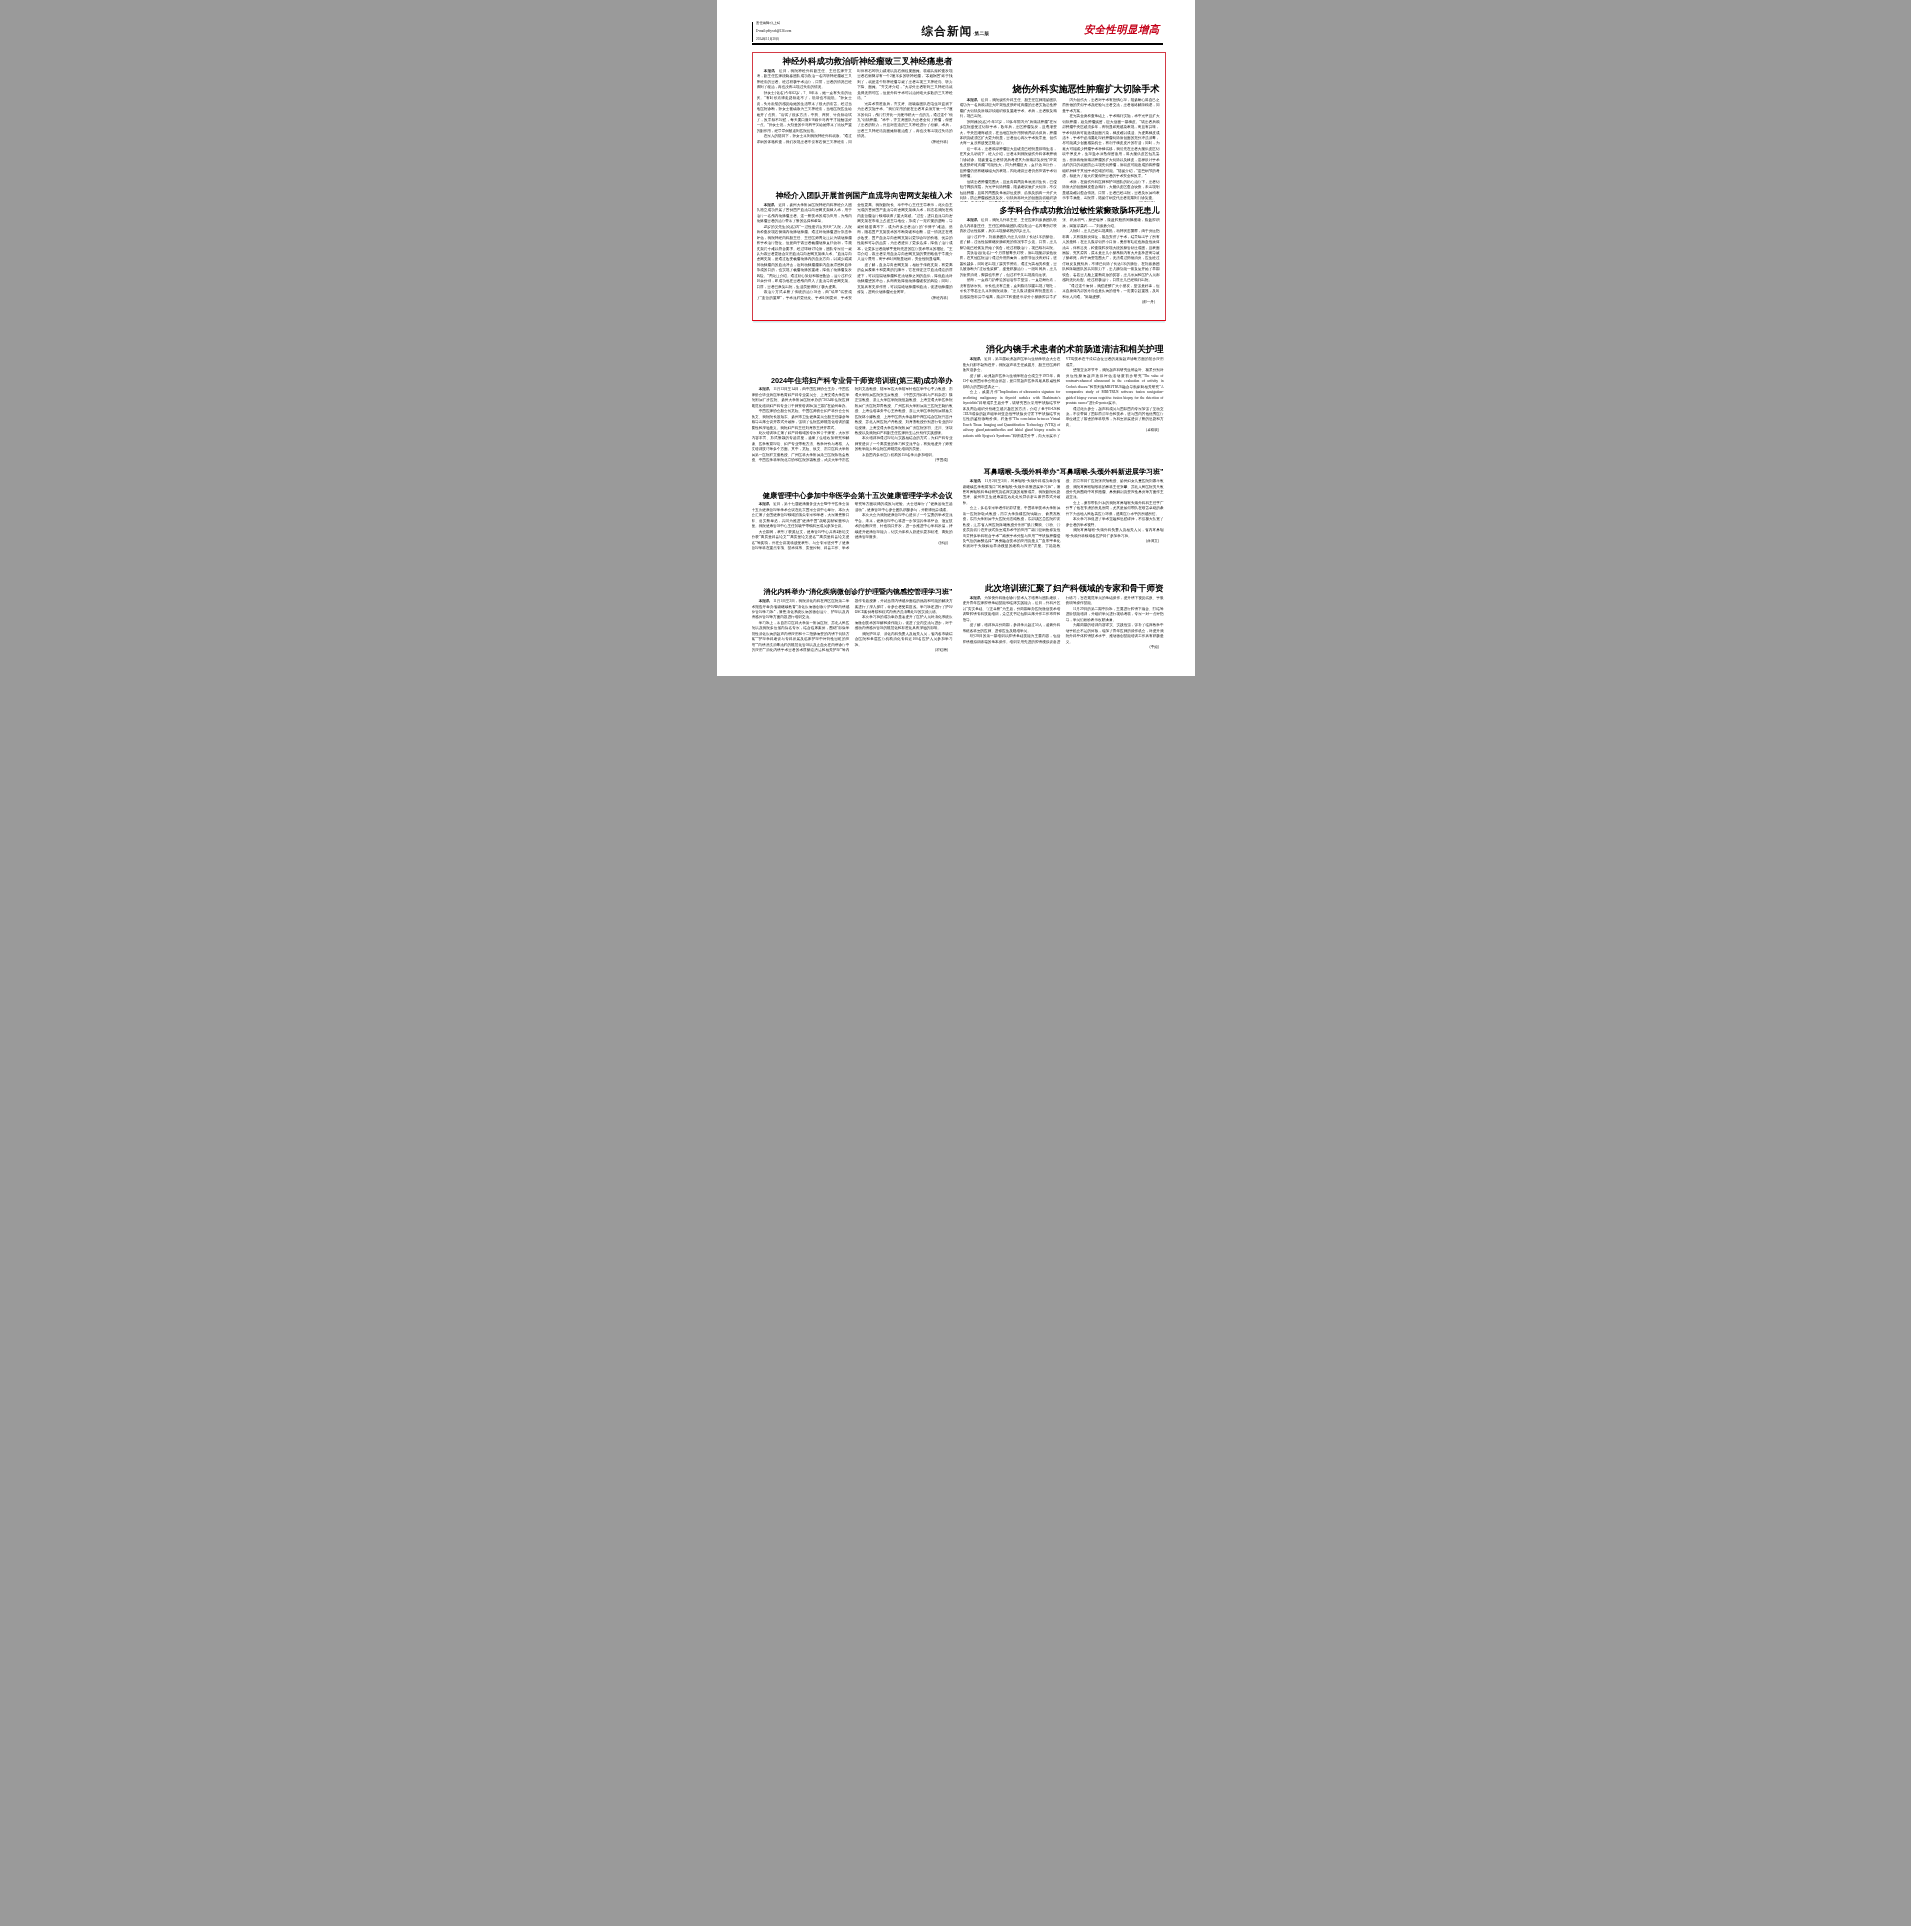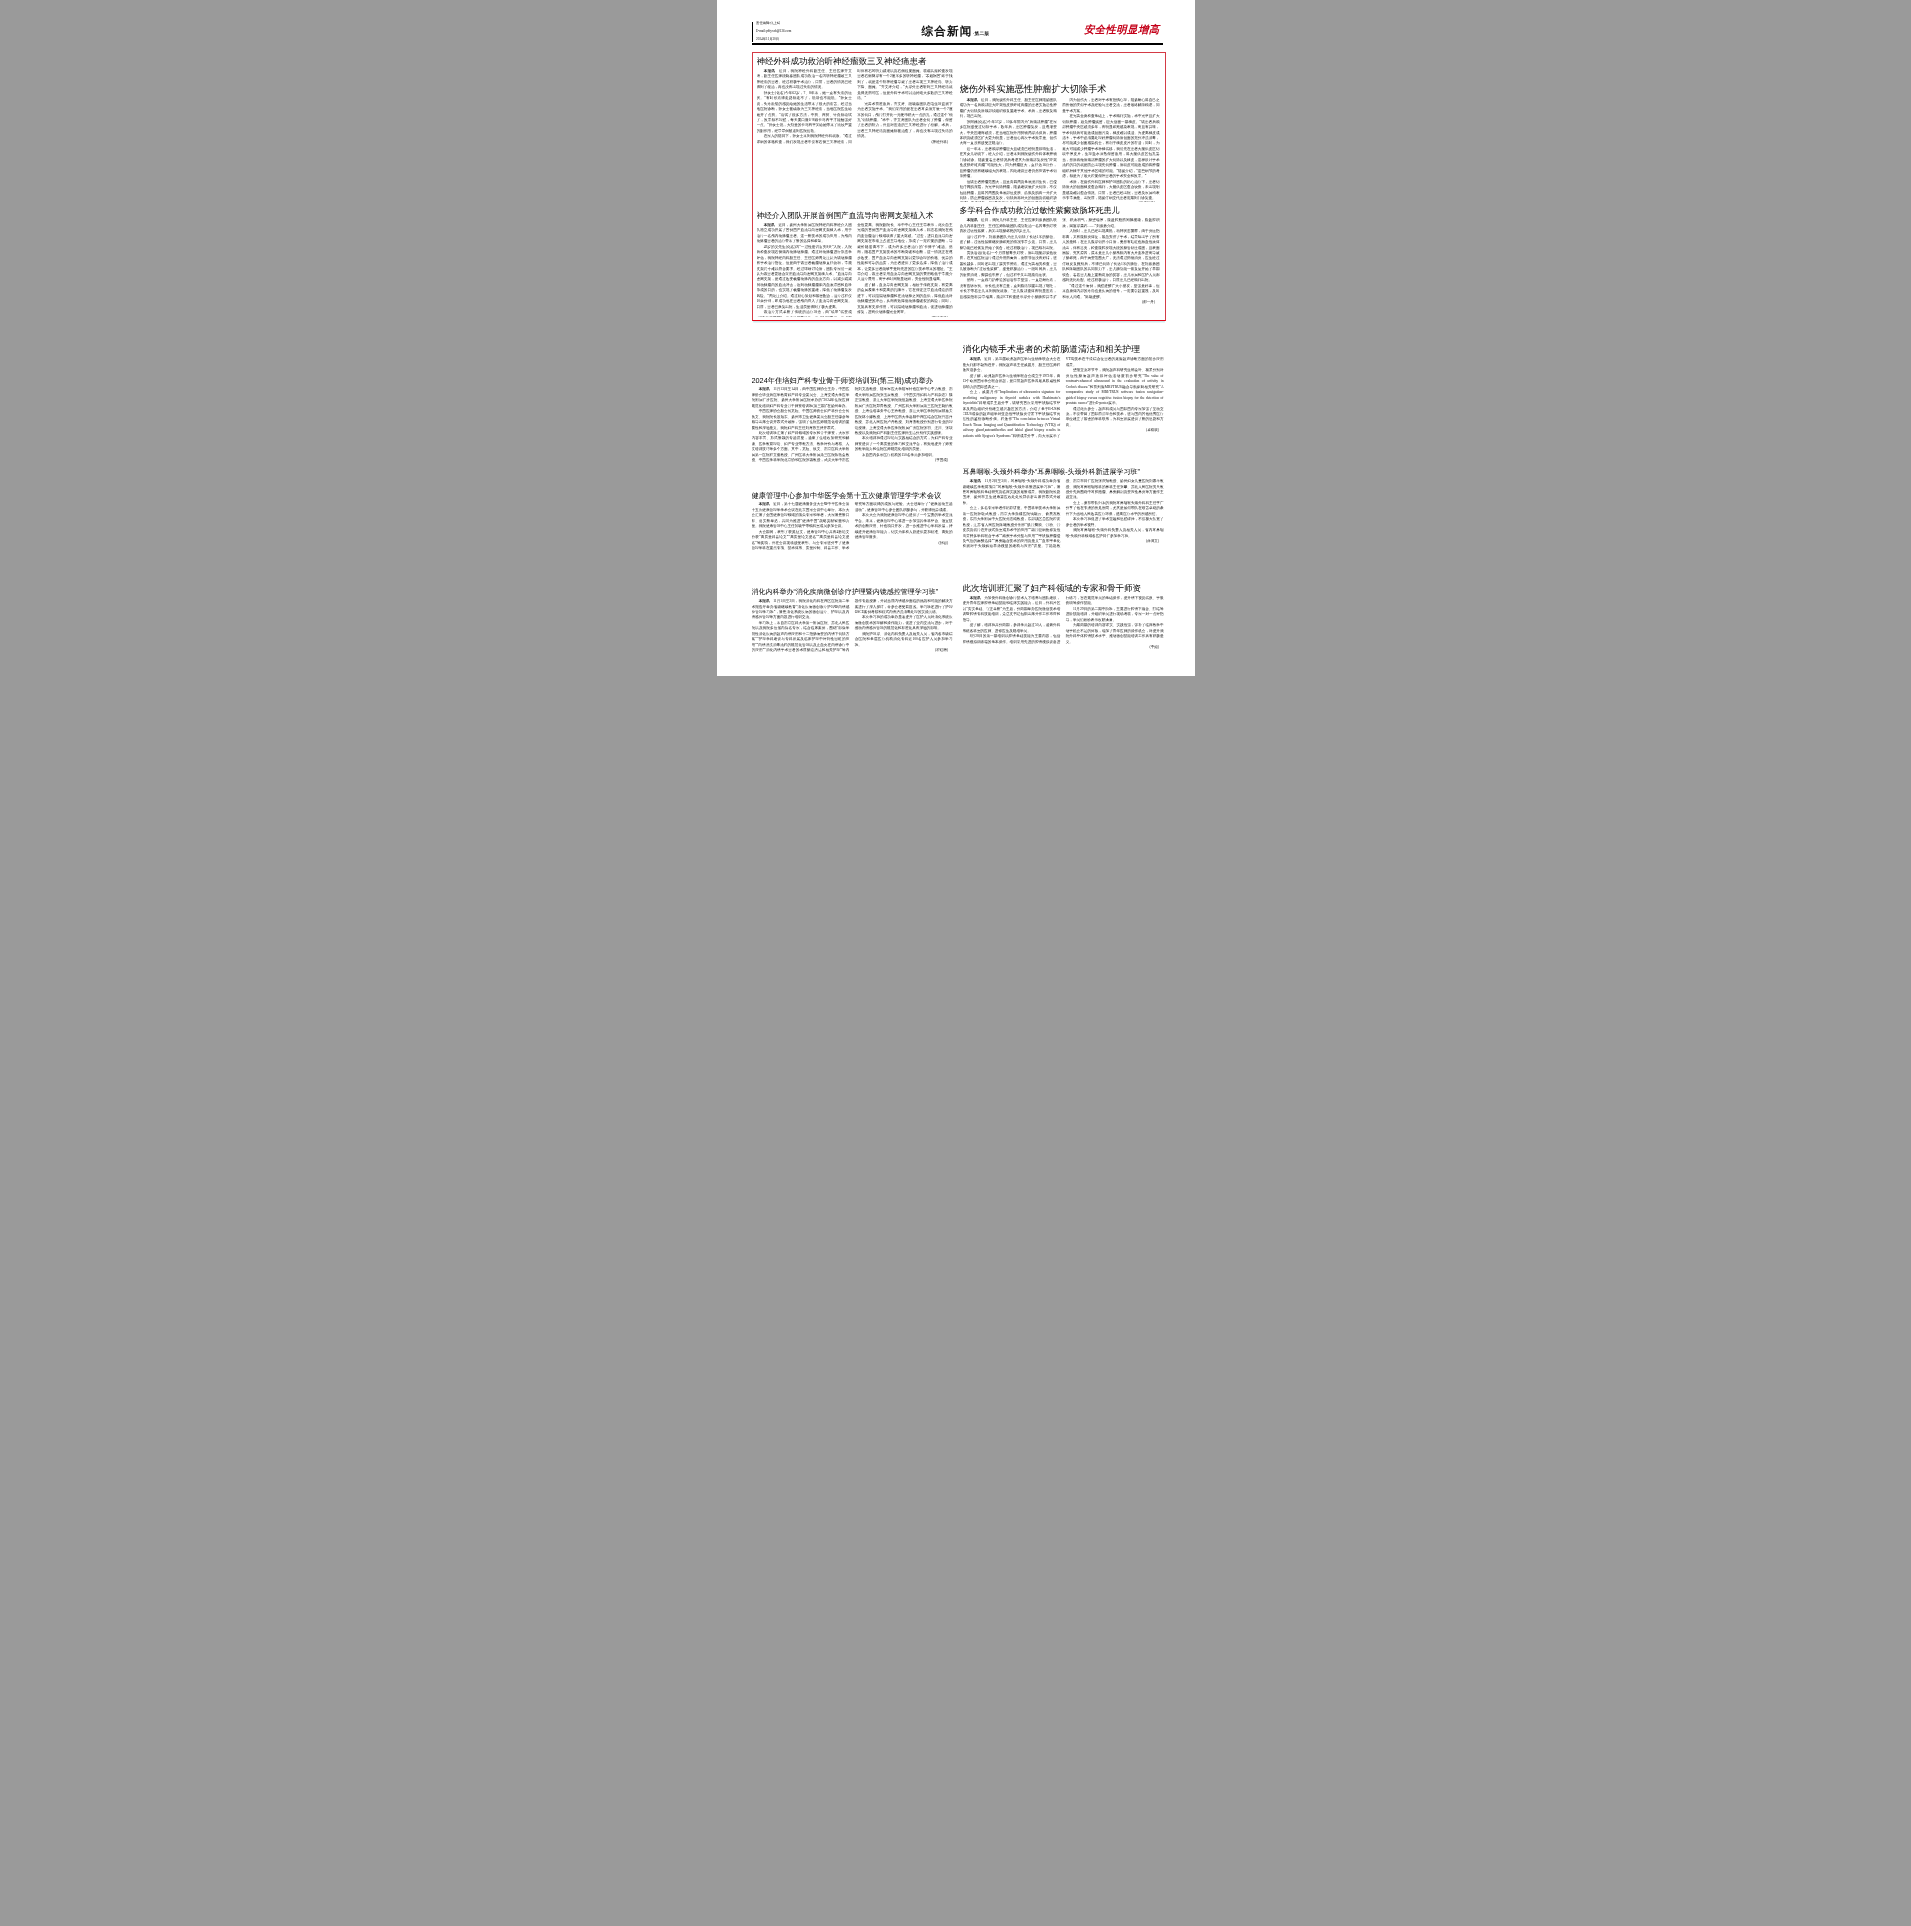--- a/index.html
+++ b/index.html
@@ -29,21 +29,21 @@
   .feature-box{
     position:absolute;left:35px;top:52px;width:412px;height:267px;
     border:0.6px solid #d43a45;
     border-bottom:1.5px solid #e60012;
     box-shadow:0 2.7px 0 -1.2px #cfe9ec;
     background:#fff;
   }
   
   .article{position:absolute;overflow:hidden;}
   .headline{
-    margin:0 0 2.3px 0;text-align:left;font-weight:400;color:#000;
+    margin:0 0 2.3px 0;text-align:right;font-weight:700;color:#000;
     font-family:"Liberation Sans","DejaVu Sans",sans-serif;
     line-height:1.25;white-space:nowrap;transform-origin:center;
   }
   .body{
     column-count:2;column-gap:5.4px;
     font-size:3.6px;line-height:1.52;text-align:justify;
     height:100%;
   }
   .body p{margin:0;text-indent:2em;}
   .body p b{font-family:"Liberation Sans","DejaVu Sans",sans-serif;font-weight:900;}
@@ -91,21 +91,21 @@
           <p>张阿姨(化名)今年57岁，10多年前因为“后颈部肿瘤”在家乡医院接受过切除手术，数年后，患区肿瘤复发，且逐渐变大，中央区继而破溃，在当地医院外用药物局部涂抹后，肿瘤体积及破溃区扩大更为明显，患者担心再次手术效果差、创伤大而一直没有接受正规治疗。</p>
           <p>近一年来，患者颈部肿瘤巨大且破溃已经明显影响生活，在其女儿劝说下，经人介绍，患者来到我院烧伤外科体表肿物门诊就诊。陆扬查看患者情况后考虑其为后颈部复发性“隆突性皮肤纤维肉瘤”可能性大，因为肿瘤巨大，直径达16公分，且肿瘤仍然有继续增大的表现，因此建议患者仍然应该手术切除肿瘤。</p>
           <p>但该患者肿瘤范围大，且呈向四周及基底浸润生长，已侵犯背阔肌深层，为完整切除肿瘤，陆扬建议做扩大切除，不仅包括肿瘤，且将其周围及基底部位皮肤、筋膜及肌肉一并扩大切除，防止肿瘤残留及复发，切除后再对大的创面及软组织缺损进行植皮修复。“如果不能手术切除，可能造成远处脑、肺等重要脏器或淋巴结转移，则根治难度会明显增加，甚至威胁生命。”</p>
           <p>因为创伤大，患者对手术有恐惧心理，陆扬耐心将自己之前所做的类似手术及经验与患者交流，患者最终解除顾虑，同意手术方案。</p>
           <p>在完善全身检查基础上，手术顺利实施，术中完整且扩大切除肿瘤，避免肿瘤残留，巨大创面一期植皮。“该患者后颈部肿瘤中央区破溃多年，有明显坏死感染表现，而且有异味，手术切除后可能造成创面污染，植皮难以成活。为提高植皮成活率，手术中必须要处理好肿瘤切除后创面的充分冲洗消毒，尽可能减少创面感染机会，有利于植皮皮片的存活；同时，为最大可能减少肿瘤手术种植转移，我们先在患者大腿供皮区切取中厚皮片，生理盐水湿敷保留备用，将大腿供皮区包扎妥当，然后再做后颈部肿瘤的扩大切除以及植皮，这样设计手术流程的目的就是防止出现先切肿瘤，后取皮可能造成的将肿瘤组织种植于其他手术区域的可能。”陆扬介绍，“这些细节的考虑，都是为了最大程度保障患者的手术安全和效果。”</p>
           <p>术后，在烧伤外科医师和护理团队的精心治疗下，患者切除后大的创面植皮愈合顺利，大腿供皮区愈合较快，未出现明显感染难以愈合情况。目前，患者已经出院，患者及家属均表示非常满意。出院前，陆扬仔细交代患者定期到门诊复查。</p>
           <p class="attr">(烧伤外科)</p>
         </div>
       </article>
       <article class="article" style="left: 40px; top: 191px; width: 196px; height: 126px;">
-        <h2 class="headline" style="font-size: 7.7px; margin-top: 20px;">神经介入团队开展首例国产血流导向密网支架植入术</h2>
+        <h2 class="headline" style="font-size: 7.7px;">神经介入团队开展首例国产血流导向密网支架植入术</h2>
         <div class="body">
           <p><b>本报讯</b>　近日，扬州大学附属医院神经内科神经介入团队独立成功开展了首例国产血流导向密网支架植入术，用于治疗一名颅内动脉瘤患者。这一新技术的成功应用，为颅内动脉瘤患者的治疗带来了新的选择和希望。</p>
           <p>49岁的吴先生(化名)因“一过性意识丧失8天”入院，入院后检查发现右侧颈内动脉动脉瘤。通过对动脉瘤进行形态学评估，我院神经内科副主任、主任医师周龙江认为该动脉瘤有手术治疗指征。但是由于该患者载瘤动脉直径较粗，常规支架尺寸难以符合要求。经过详细讨论后，团队专家们一致认为该患者更适合采用血流导向密网支架植入术。“血流导向密网支架，是通过改变载瘤动脉内的血流方向，以减少或减弱动脉瘤内的血流冲击，达到动脉瘤瘤体内血液滞留和血栓形成的目的，也实现了载瘤动脉的重建，降低了动脉瘤复发风险。”周龙江介绍。通过精心策划和紧密配合，治疗过程仅10余分钟，即成功地在患者颅内置入了血流导向密网支架。目前，患者已康复出院，生活质量得到了极大提高。</p>
           <p>该治疗方式革新了传统的治疗理念，由“填塞”转变成了“血管的重塑”，手术流程更优化、手术时间更短、手术安全性更高。我院副院长、卒中中心主任王苇表示，此次自主完成的首例国产血流导向密网支架植入术，标志着我院在颅内血管瘤治疗领域取得了重大突破。“过去，进口血流导向密网支架在市场上占据主导地位，形成了一定程度的垄断，导致价格居高不下，成为许多患者治疗的‘卡脖子’难题。然而，随着国产支架技术的不断突破和创新，这一情况正在逐步改变。国产血流导向密网支架以更加合理的价格、优异的性能和可靠的品质，为患者提供了更多选择，降低了治疗成本，让更多患者能够享受到先进的医疗技术带来的福祉。”王苇介绍，该患者采用血流导向密网支架的费用略低于常规介入治疗费用，而手术时间明显缩短，安全性明显增高。</p>
           <p>据了解，血流导向密网支架，相较于传统支架，有更高的金属覆盖率和更高的孔隙率，它在保证正常血流通道的前提下，可以阻隔动脉瘤和在流动脉之间的血供，降低血流对动脉瘤壁的冲击，从而有效降低动脉瘤破裂的风险；同时，支架具有支撑作用，可以隔绝动脉瘤和血流，促进动脉瘤的修复，进而使动脉瘤完全闭塞。</p>
           <p class="attr">(神经内科)</p>
         </div>
       </article>
       <article class="article" style="left: 243px; top: 206px; width: 200px; height: 110px;">
         <h2 class="headline" style="font-size: 8px;">多学科合作成功救治过敏性紫癜致肠坏死患儿</h2>

